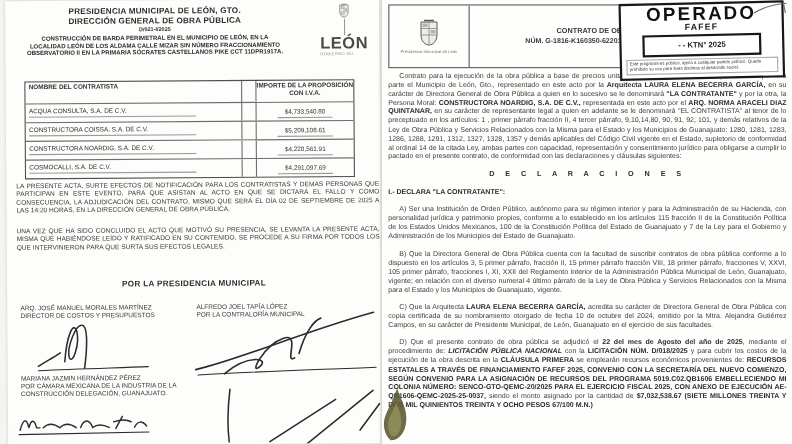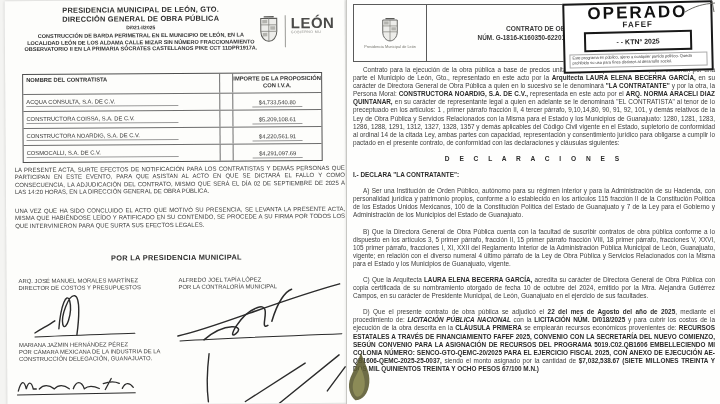--- a/index.html
+++ b/index.html
@@ -13,21 +13,21 @@
   .page{position:absolute;top:0;height:404px;background:#fdfdfb;}
   #left-page{left:6px;width:340px;transform:rotate(-0.4deg);box-shadow:0 0 3px rgba(0,0,0,.18);overflow:hidden;}
   #right-page{left:346px;width:374px;background:#fefefd;border-left:1px solid #c8c8c4;box-shadow:0 0 3px rgba(0,0,0,.12);}
 
   
   .lp-header{position:absolute;left:14px;top:6px;width:244px;text-align:center;color:#2e2e2e;}
   .lp-h1{font-size:7.4px;font-weight:bold;line-height:8.6px;letter-spacing:.2px;}
   .lp-code{font-size:5px;font-weight:bold;margin-top:1px;}
   .lp-desc{font-size:5.5px;font-weight:bold;line-height:6.6px;margin:2px auto 0;width:238px;}
 
-  .lp-logo{position:absolute;left:253px;top:16px;width:110px;height:48px;display:flex;}
+  .lp-logo{position:absolute;left:253px;top:4px;width:110px;height:48px;display:flex;align-items:center;flex-direction:column;}
   .lp-logo .bar{width:1px;height:32px;background:#9a9a96;margin:0 5px;}
   .lp-logo-name{font-size:15px;font-weight:bold;color:#4a4a48;letter-spacing:.5px;line-height:15px;}
   .lp-logo-sub{font-size:3.6px;color:#8b8b88;letter-spacing:.4px;}
 
   .lp-table{position:absolute;left:17px;top:73px;width:298px;border:1px solid #4f4f4f;font-size:5.8px;color:#333;}
   .t-row{display:flex;border-bottom:1px solid #6e6e6e;}
   .t-row:last-child{border-bottom:none;}
   .t-head{height:19px;}
   .t-body{height:16px;}
   .t-c1{width:190px;border-right:1px solid #6e6e6e;padding:2px 3px 0;}

